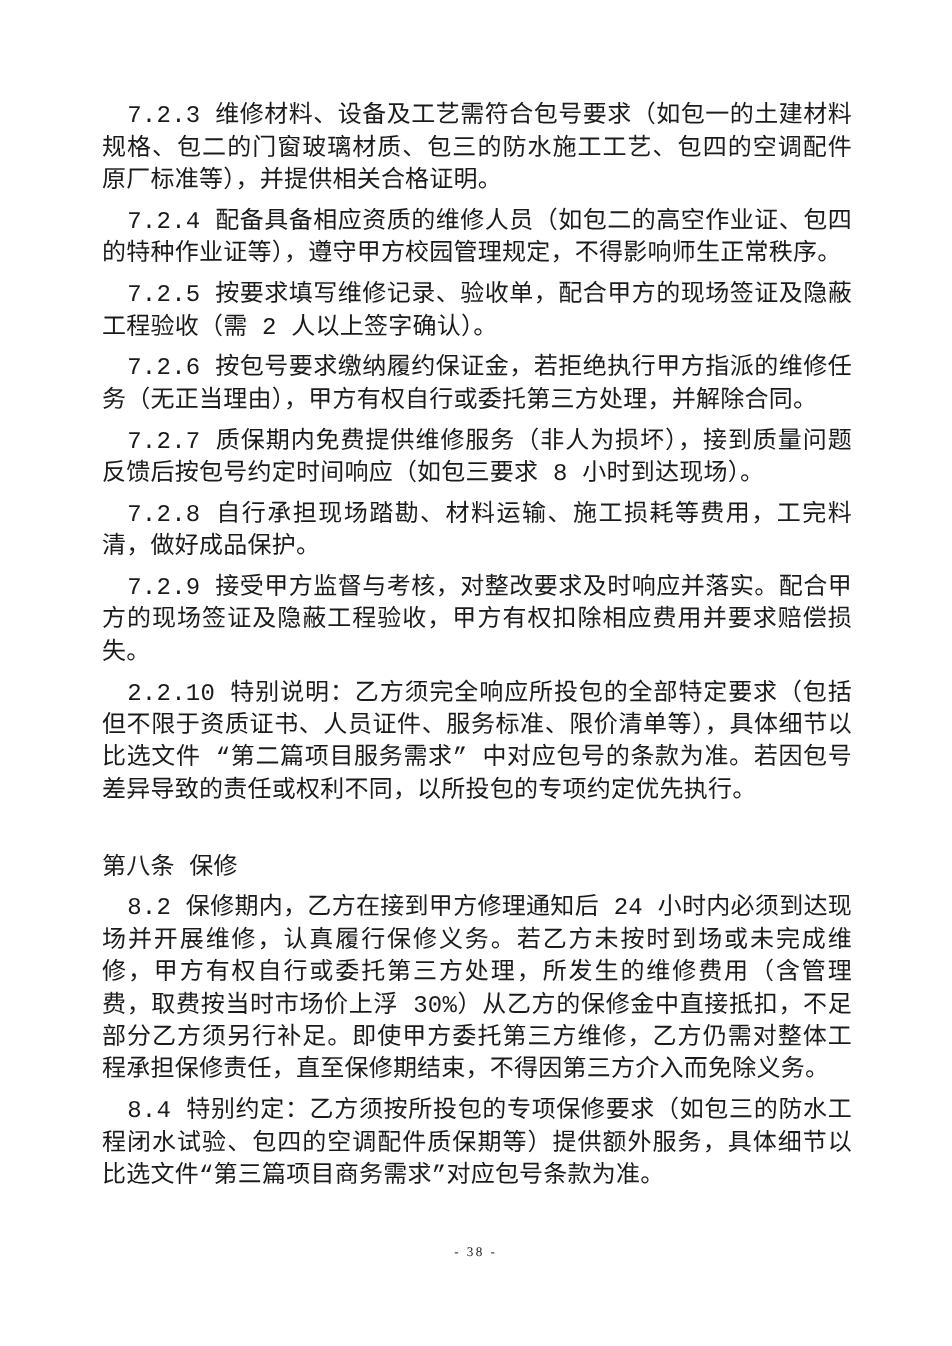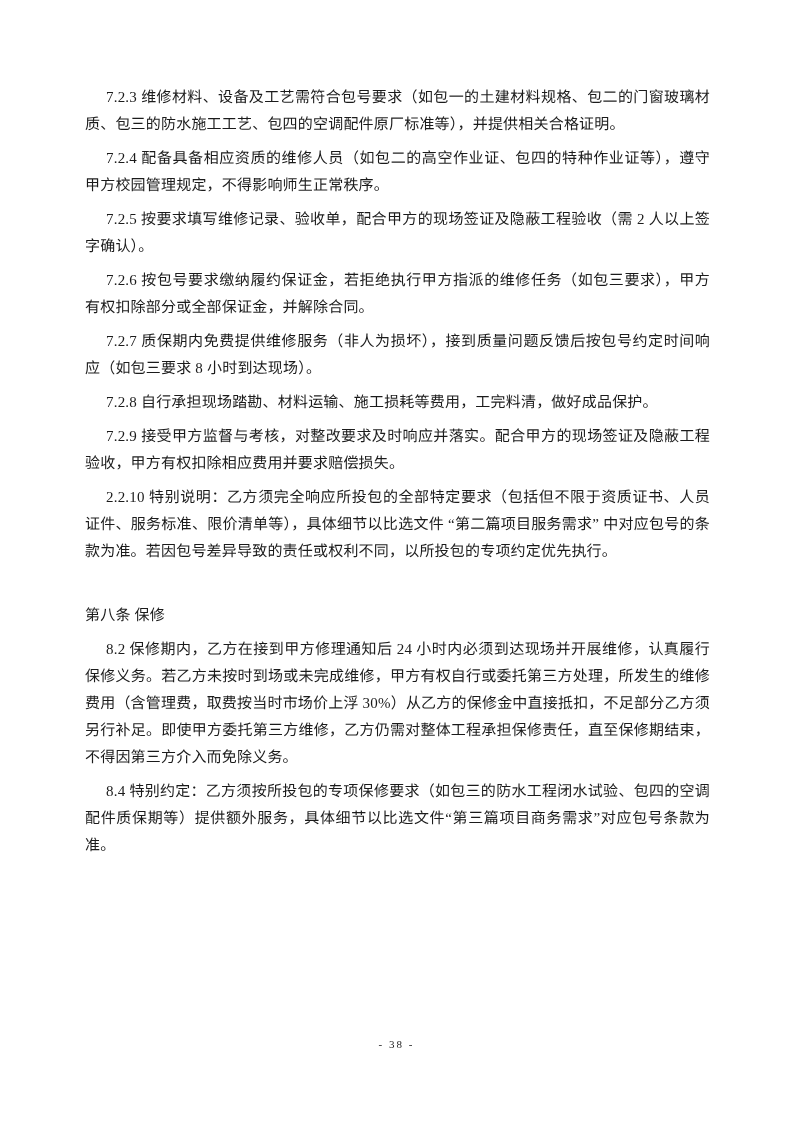--- a/index.html
+++ b/index.html
@@ -17,24 +17,25 @@
     color: #1b1b1b;
   }
   .content {
     position: absolute;
     top: 84px;
     left: 85px;
     right: 83px;
   }
   .clause, .heading {
     margin: 0 0 7px 0;
-    font-size: 15px;
+    font-size: 20px;
     line-height: 27px;
     text-align: justify;
     letter-spacing: 0.2px;
+    font-family: Liberation Mono, monospace;
   }
   .clause {
     text-indent: 21px;
   }
   .heading {
     text-indent: 0;
     font-weight: normal;
     margin-top: 37px;
   }
   .footer {
@@ -50,21 +51,21 @@
   }
 </style>
 </head>
 <body>
 
 <div class="page">
   <div class="content">
     <p class="clause">7.2.3 维修材料、设备及工艺需符合包号要求（如包一的土建材料规格、包二的门窗玻璃材质、包三的防水施工工艺、包四的空调配件原厂标准等），并提供相关合格证明。</p>
     <p class="clause">7.2.4 配备具备相应资质的维修人员（如包二的高空作业证、包四的特种作业证等），遵守甲方校园管理规定，不得影响师生正常秩序。</p>
     <p class="clause">7.2.5 按要求填写维修记录、验收单，配合甲方的现场签证及隐蔽工程验收（需 2 人以上签字确认）。</p>
-    <p class="clause">7.2.6 按包号要求缴纳履约保证金，若拒绝执行甲方指派的维修任务（如包三要求），甲方有权扣除部分或全部保证金，并解除合同。</p>
+    <p class="clause">7.2.6 按包号要求缴纳履约保证金，若拒绝执行甲方指派的维修任务（无正当理由），甲方有权自行或委托第三方处理，并解除合同。</p>
     <p class="clause">7.2.7 质保期内免费提供维修服务（非人为损坏），接到质量问题反馈后按包号约定时间响应（如包三要求 8 小时到达现场）。</p>
     <p class="clause">7.2.8 自行承担现场踏勘、材料运输、施工损耗等费用，工完料清，做好成品保护。</p>
     <p class="clause">7.2.9 接受甲方监督与考核，对整改要求及时响应并落实。配合甲方的现场签证及隐蔽工程验收，甲方有权扣除相应费用并要求赔偿损失。</p>
     <p class="clause">2.2.10 特别说明：乙方须完全响应所投包的全部特定要求（包括但不限于资质证书、人员证件、服务标准、限价清单等），具体细节以比选文件 “第二篇项目服务需求” 中对应包号的条款为准。若因包号差异导致的责任或权利不同，以所投包的专项约定优先执行。</p>
     <p class="heading">第八条 保修</p>
     <p class="clause">8.2 保修期内，乙方在接到甲方修理通知后 24 小时内必须到达现场并开展维修，认真履行保修义务。若乙方未按时到场或未完成维修，甲方有权自行或委托第三方处理，所发生的维修费用（含管理费，取费按当时市场价上浮 30%）从乙方的保修金中直接抵扣，不足部分乙方须另行补足。即使甲方委托第三方维修，乙方仍需对整体工程承担保修责任，直至保修期结束，不得因第三方介入而免除义务。</p>
     <p class="clause">8.4 特别约定：乙方须按所投包的专项保修要求（如包三的防水工程闭水试验、包四的空调配件质保期等）提供额外服务，具体细节以比选文件“第三篇项目商务需求”对应包号条款为准。</p>
   </div>
   <div class="footer">
     <span>- 38 -</span>

